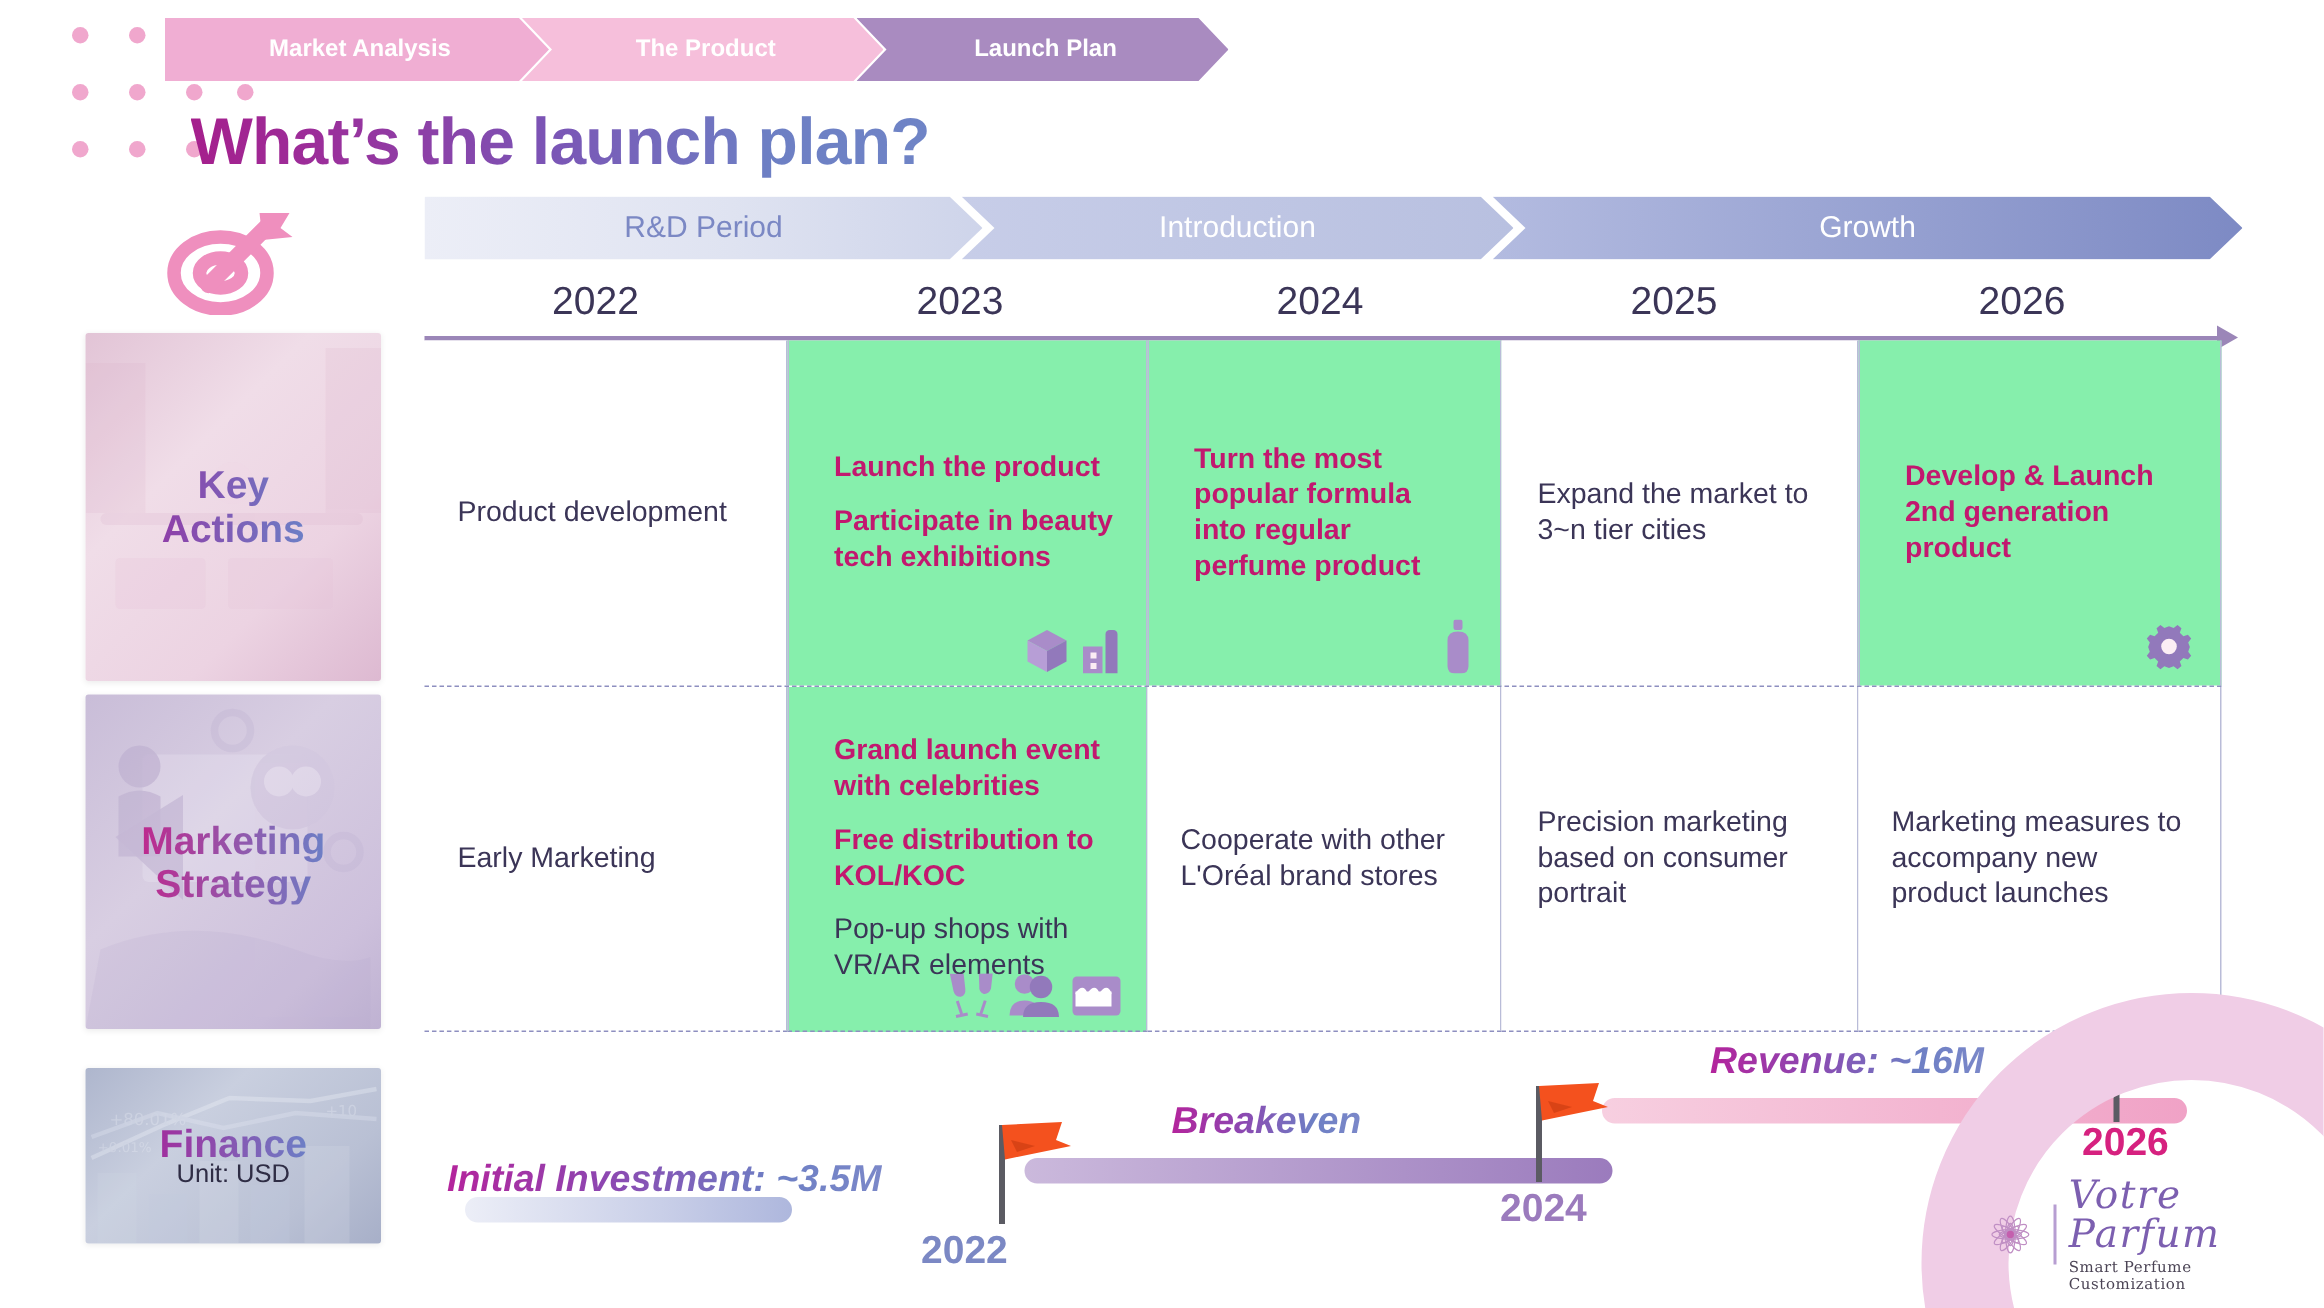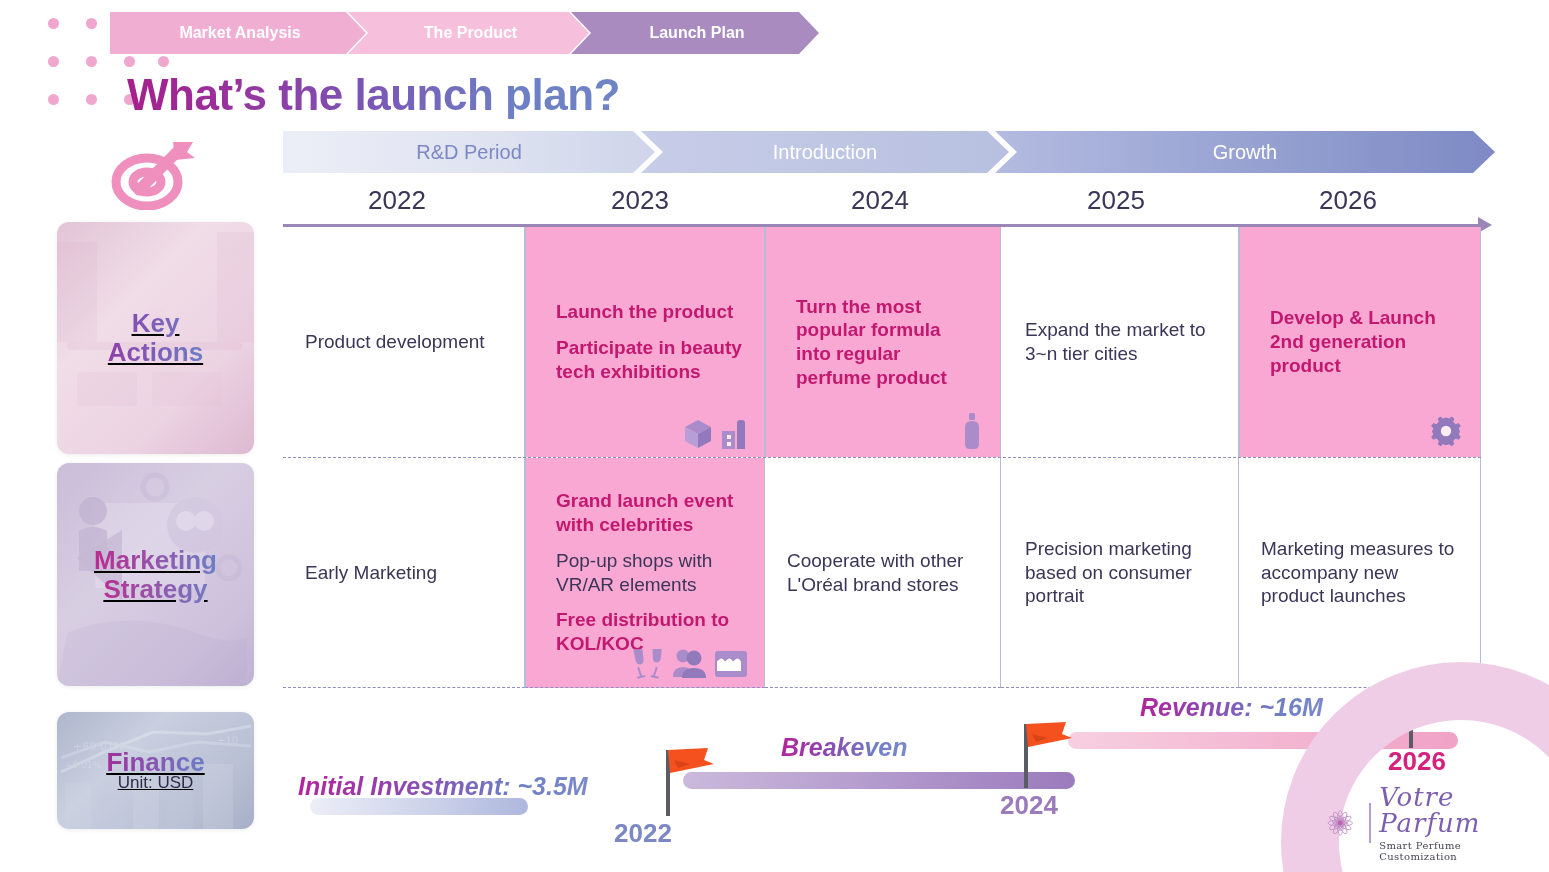--- a/index.html
+++ b/index.html
@@ -75,37 +75,37 @@
     display:flex;align-items:center;
     padding:0 22px;
   }
   .cell:last-child{border-right:1px solid #b9bcd8;}
   .row.r2 .cell{border-bottom:1px dashed #8e8fc0;}
   .cell.w1{width:242px;}
   .cell.w2{width:240px;}
   .cell.w3{width:236px;}
   .cell.w4{width:238px;padding-left:24px;}
   .cell.w5{width:242px;}
-  .cell.hl{background:#f9a8d4;border-left:1px solid #b9bcd8;padding-left:30px;}
+  .cell.hl{background:#86efac;border-left:1px solid #b9bcd8;padding-left:30px;}
   .cell.plain{background:#ffffff;}
 
   .cell-body{width:100%;}
   .ln{margin:0 0 12px 0;line-height:1.25;}
   .ln:last-child{margin-bottom:0;}
   .ln.pink{color:#c2186f;font-weight:bold;font-size:19px;}
   .ln.dark{color:#3b3557;font-size:19px;font-weight:normal;}
 
   .icons{position:absolute;right:16px;bottom:8px;display:flex;gap:8px;align-items:flex-end;}
   .icons svg{display:block;}
 
   
   .rail-icon{position:absolute;left:105px;top:140px;width:95px;height:70px;}
-  .tile{position:absolute;left:57px;border-radius:12px;overflow:hidden;
+  .tile{position:absolute;left:57px;border-radius:2px;overflow:hidden;
     display:flex;flex-direction:column;align-items:center;justify-content:center;
-    box-shadow:0 1px 4px rgba(0,0,0,.08);text-decoration:underline;}
+    box-shadow:0 1px 4px rgba(0,0,0,.08);}
   .tile .tlabel{position:relative;z-index:2;font-size:26px;font-weight:bold;line-height:1.1;text-align:center;}
   .tile-key{top:222px;width:197px;height:232px;
     background:linear-gradient(135deg,#e2c4d6 0%,#f0dde8 35%,#ecd3e2 70%,#ddb9d1 100%);}
   .tile-key .tlabel{background:linear-gradient(90deg,#8e3fa8,#6c7fc6);-webkit-background-clip:text;background-clip:text;color:transparent;}
   .tile-mkt{top:463px;width:197px;height:223px;
     background:linear-gradient(135deg,#c9bdd8 0%,#d8cee2 40%,#cdc0dc 80%,#bfb2d2 100%);}
   .tile-mkt .tlabel{background:linear-gradient(90deg,#bd2a8e,#6c7fc6);-webkit-background-clip:text;background-clip:text;color:transparent;}
   .tile-fin{top:712px;width:197px;height:117px;
     background:linear-gradient(135deg,#aeb6cd 0%,#c9cfdf 35%,#b9c0d4 75%,#a7afc8 100%);}
   .tile-fin .tlabel{background:linear-gradient(90deg,#a02f9e,#6c7fc6);-webkit-background-clip:text;background-clip:text;color:transparent;}
@@ -243,22 +243,22 @@
 
     <div class="row r2">
       <div class="cell w1 plain">
         <div class="cell-body">
           <p class="ln dark">Early Marketing</p>
         </div>
       </div>
       <div class="cell w2 hl">
         <div class="cell-body">
           <p class="ln pink">Grand launch event with celebrities</p>
+          <p class="ln pink">Free distribution to KOL/KOC</p>
           <p class="ln dark">Pop-up shops with VR/AR elements</p>
-          <p class="ln pink">Free distribution to KOL/KOC</p>
         </div>
         <div class="icons">
           <svg width="32" height="34" viewBox="0 0 32 34">
             <g fill="#a98cc9">
               <path d="M3 3 l9 2 -1 10 q-0.4 4-4 4.5 -3.6-0.5-4-4.5 z" transform="rotate(-12 8 12)"></path>
               <path d="M7 22 l1 9 M4 32 h8" stroke="#a98cc9" stroke-width="2" fill="none" transform="rotate(-12 8 26)"></path>
               <path d="M19 5 l9-2 1 10 q-0.4 4-4 4.5 -3.6-0.5-4-4.5 z" transform="rotate(12 24 12)"></path>
               <path d="M24 22 l-1 9 M20 32 h8" stroke="#a98cc9" stroke-width="2" fill="none" transform="rotate(12 24 26)"></path>
             </g>
           </svg>

